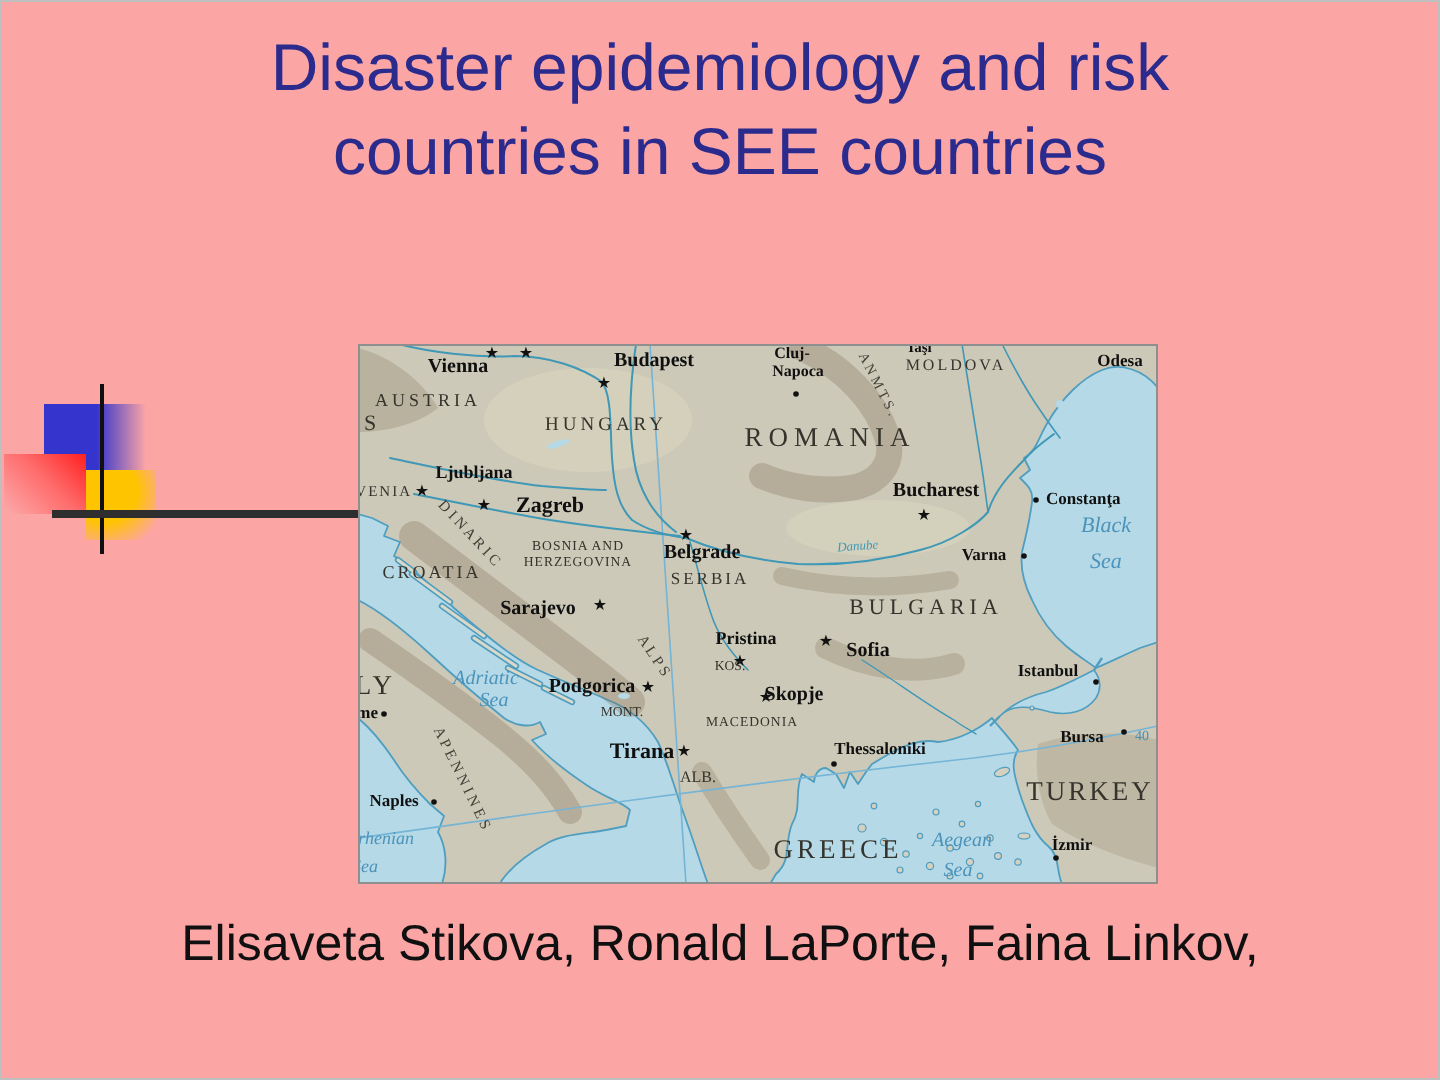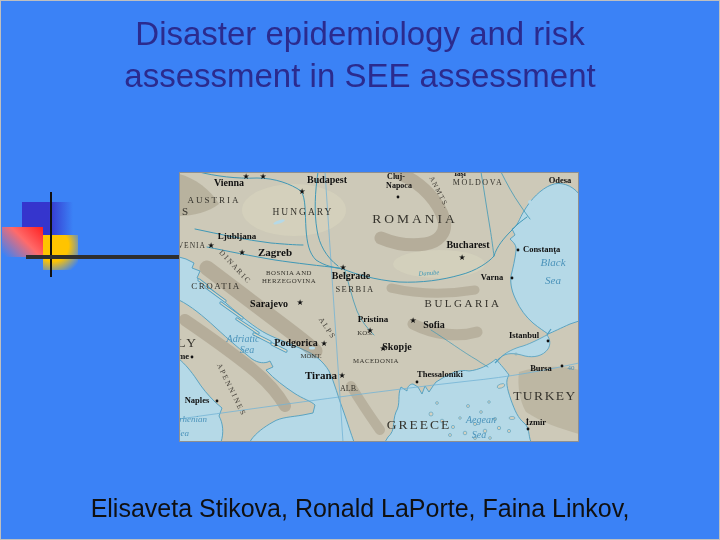--- a/index.html
+++ b/index.html
@@ -1,21 +1,21 @@
 <!DOCTYPE html>
 <html style="--title: #2b2b8e; --sq_blue: #3535cd; --sq_red: #ff2020; --sq_yellow: #ffc400; --line: #2e2e2e; --sea: #b5d9e7; --coast: #4f9ec0; --land: #cdc9b8; --river: #3f98b6; --border_y: #ecd964; --sea_text: #4b93ba; --grid: #74b4d6;"><head>
 <meta charset="utf-8">
 <style>
   html,body{margin:0;padding:0;background:#888;}
-  .slide{position:relative;width:720px;height:540px;background:#3b82f6;overflow:hidden;
+  .slide{position:relative;width:720px;height:540px;background:#fca5a5;overflow:hidden;
          box-shadow:inset 0 0 0 1px #bfbfbf;font-family:"Liberation Sans",sans-serif;}
   .title{position:absolute;top:13px;left:0;width:720px;text-align:center;
          color:var(--title);font-size:33px;line-height:1.27;font-weight:400;}
   .authors{position:absolute;top:452px;left:0;width:720px;text-align:center;
-         color:#101010;font-size:25px;line-height:1.62;margin-top:36px;}
+         color:#101010;font-size:25px;line-height:1.62;}
   
   .sq-blue{position:absolute;left:22px;top:202px;width:51px;height:33px;
       background:linear-gradient(to right,var(--sq_blue) 0%,var(--sq_blue) 52%,rgba(255,255,255,0) 100%);}
   .sq-red{position:absolute;left:2px;top:227px;width:41px;height:30px;
       background:linear-gradient(225deg,var(--sq_red) 0%,#ff6a6a 45%,rgba(255,235,235,0) 95%);}
   .sq-yellow{position:absolute;left:43px;top:235px;width:35px;height:35px;
       background:radial-gradient(circle at 28% 30%,var(--sq_yellow) 45%,rgba(255,255,255,0) 88%);}
   .vline{position:absolute;left:50px;top:192px;width:2px;height:85px;background:#101010;}
   .hline{position:absolute;left:26px;top:255px;width:154px;height:4px;background:var(--line);}
   
@@ -41,21 +41,21 @@
   .star{font-family:"DejaVu Sans",sans-serif;fill:#111;}
   .dot{fill:#111;}
 </style>
 </head>
 <body>
 
 <div class="slide">
 
   <div class="title">
     <div>Disaster epidemiology and risk</div>
-    <div>assessment in SEE assessment</div>
+    <div>countries in SEE countries</div>
   </div>
 
   <div class="sq-blue"></div>
   <div class="sq-red"></div>
   <div class="sq-yellow"></div>
   <div class="vline"></div>
   <div class="hline"></div>
 
   <svg class="map" viewBox="0 0 400 270" xmlns="http://www.w3.org/2000/svg">
     <rect class="seafill" x="0" y="0" width="400" height="270"></rect>

